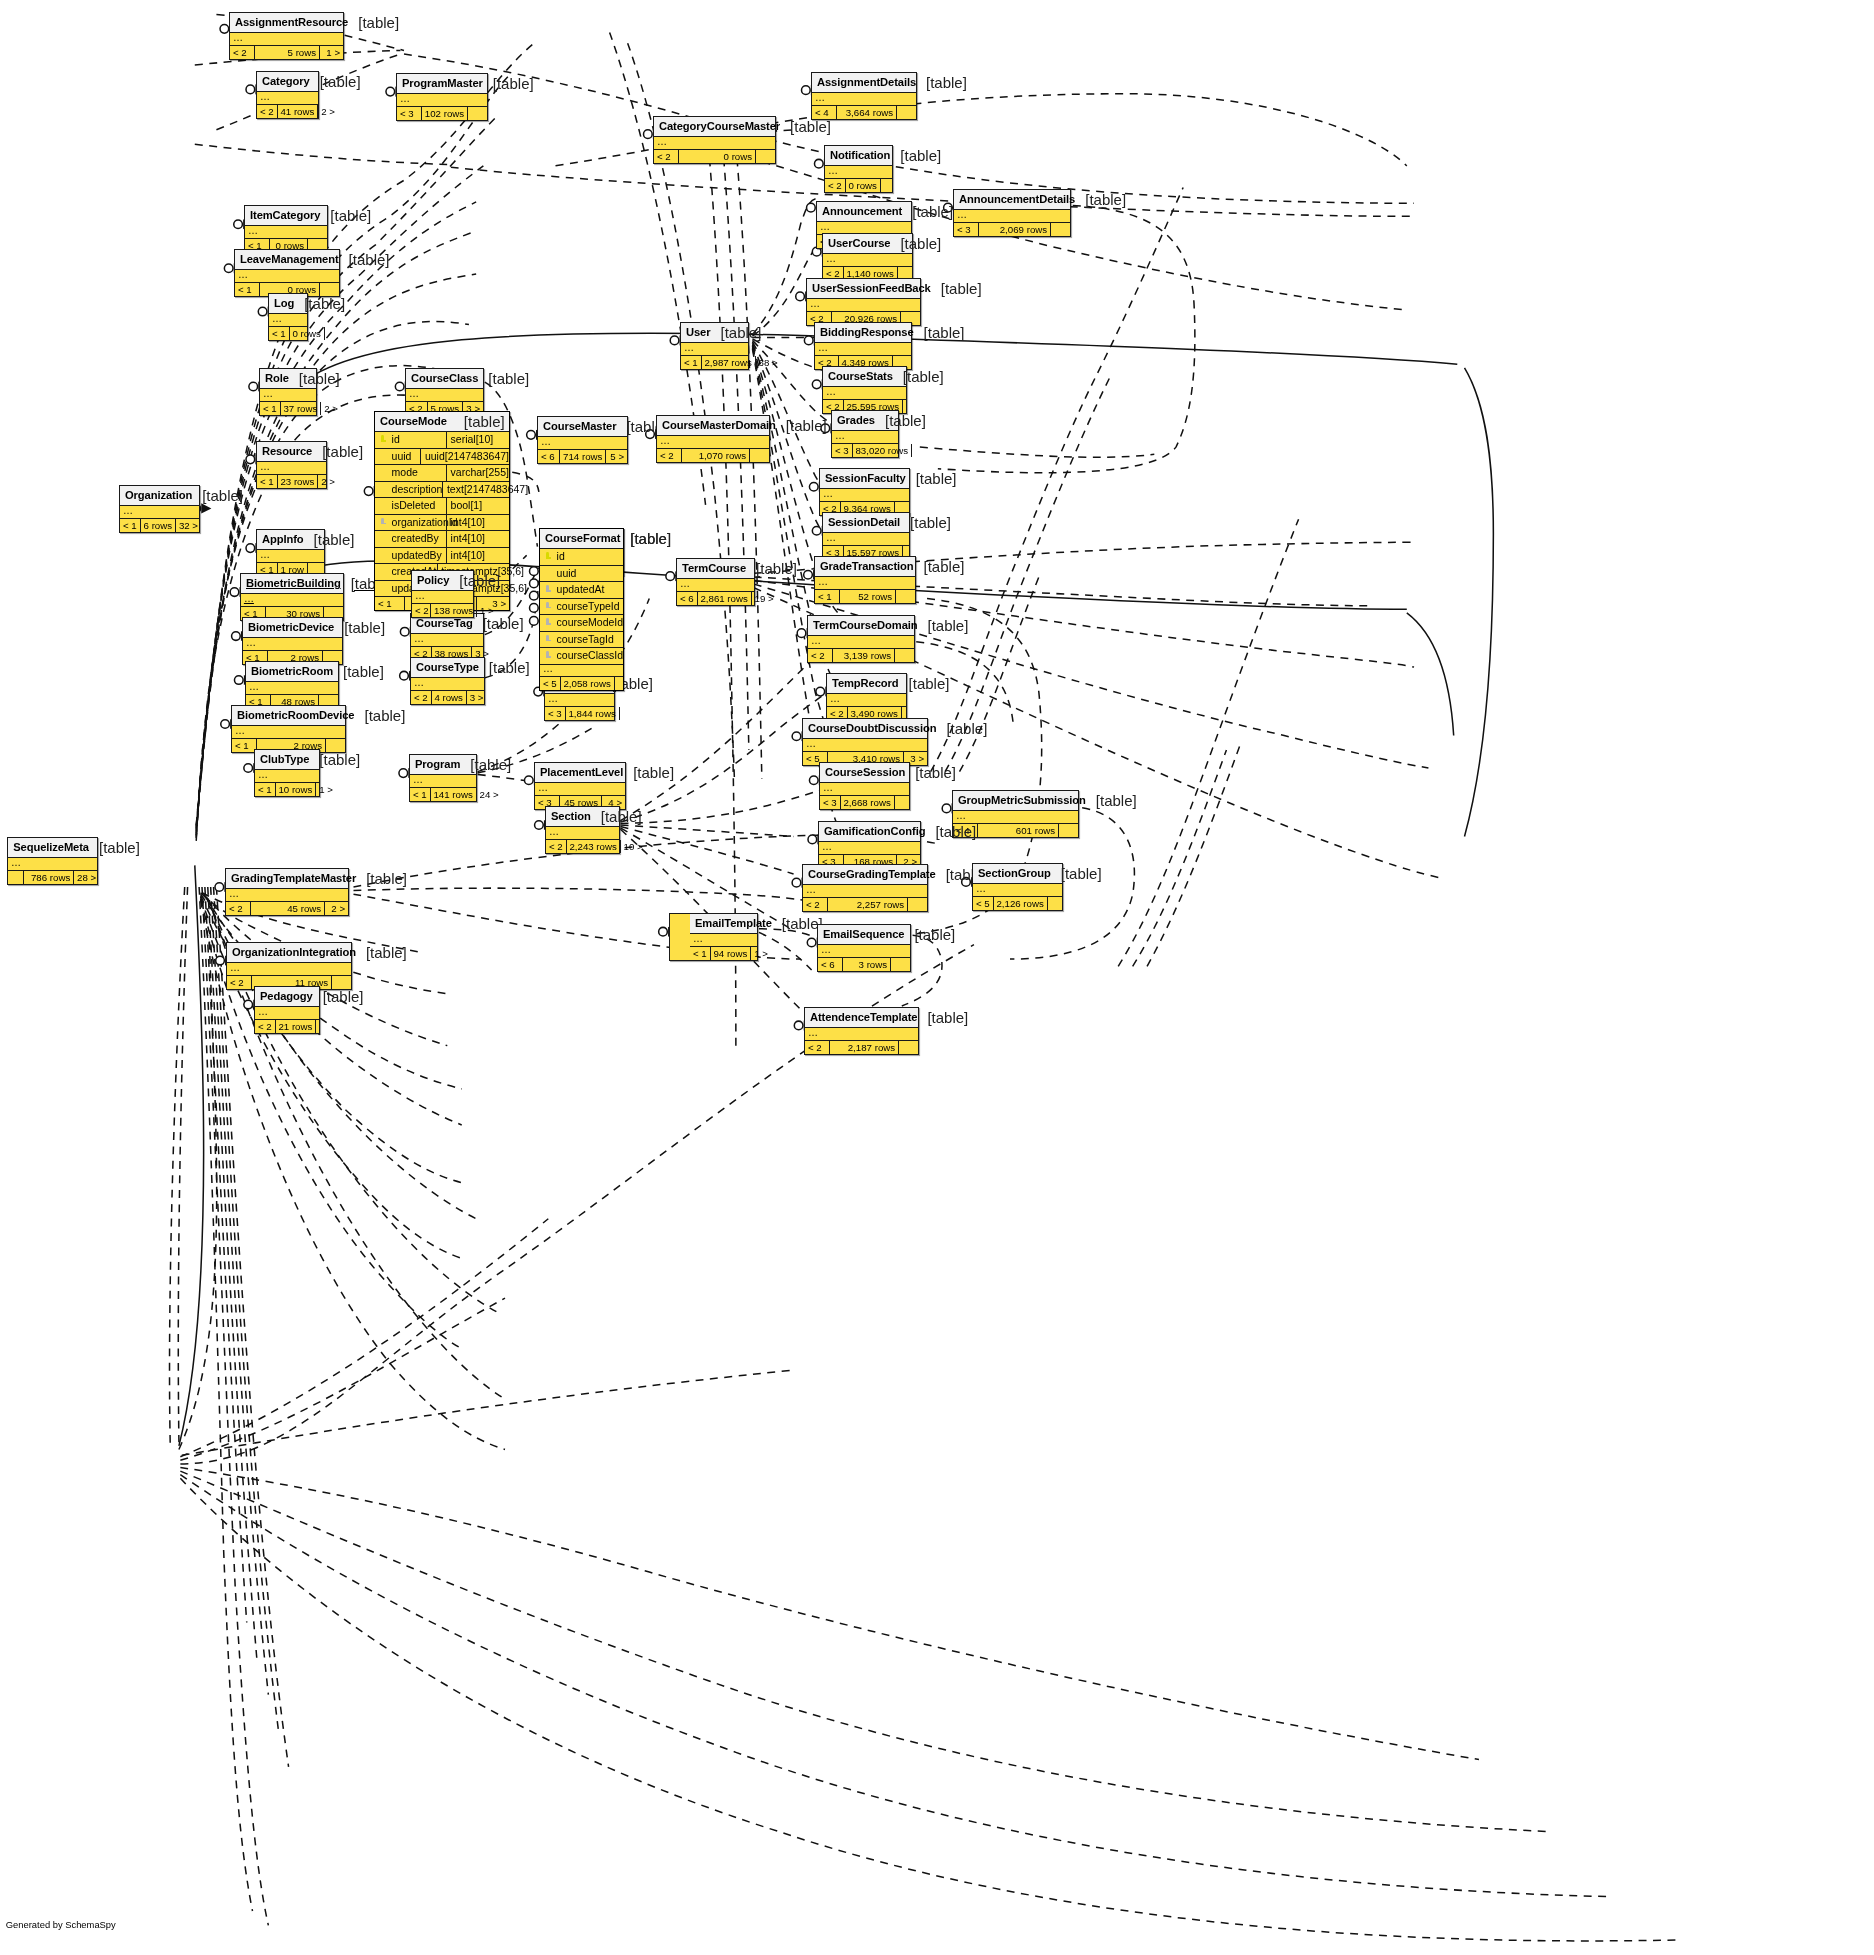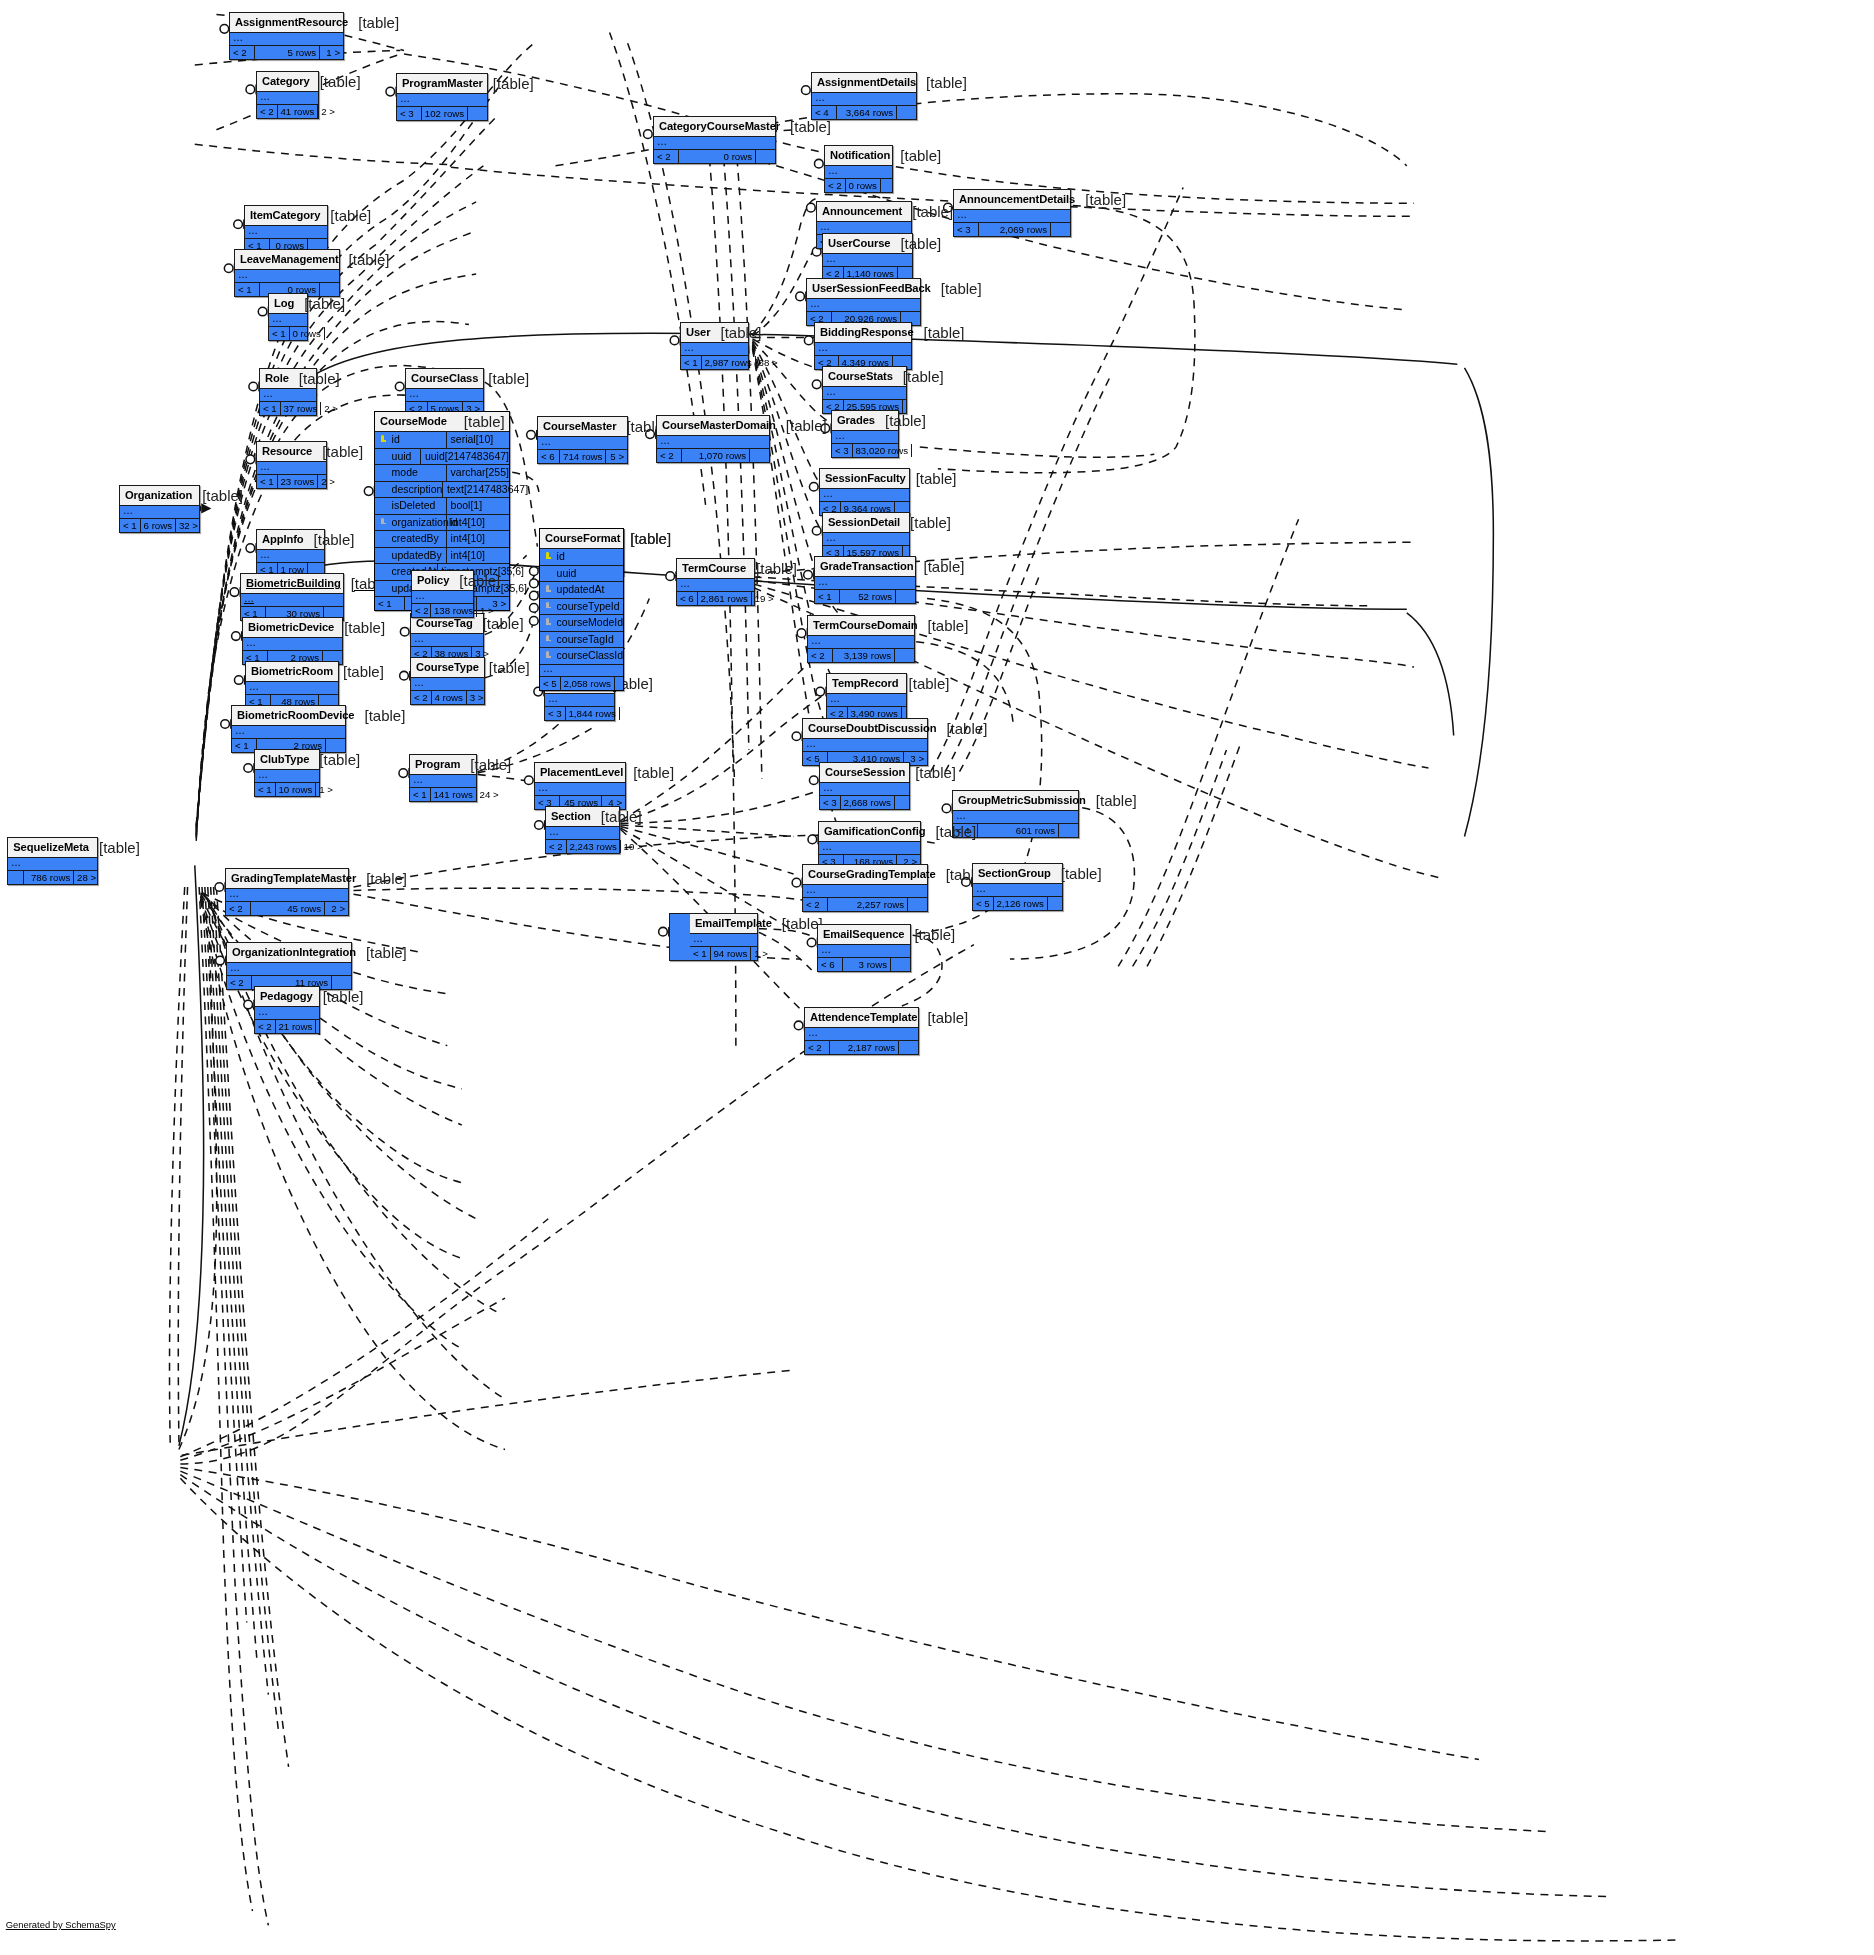--- a/index.html
+++ b/index.html
@@ -24,21 +24,21 @@
     left: 0;
     top: 0;
     width: 1875px;
     height: 1955px;
     pointer-events: none;
   }
   
   .tbl {
     position: absolute;
     border: 1.1px solid #1a1a1a;
-    background: #3b82f6;
+    background: #fde047;
     box-sizing: border-box;
     box-shadow: 1.1px 1.1px 0 rgba(0,0,0,0.35);
   }
   .tbl .hdr {
     display: flex;
     align-items: center;
     justify-content: space-between;
     background: #f2f2f2;
     border-bottom: 1.1px solid #1a1a1a;
     padding: 0.7px 4.3px 1.4px 5px;
@@ -137,21 +137,20 @@
   .keyico.fk::before { background: #b3b3b3; }
   .keyico.fk::after  { background: #b3b3b3; }
   .keyico.none::before, .keyico.none::after { background: transparent; }
 
   .footer-note {
     position: absolute;
     left: 5.8px;
     top: 1919px;
     font-size: 9.4px;
     color: #000;
-    text-decoration: underline;
   }
 </style>
 </head>
 <body>
 
 <div id="canvas">
 
   <svg id="edges" viewBox="0 0 2599 2711" preserveAspectRatio="none">
     <defs>
       <style>

